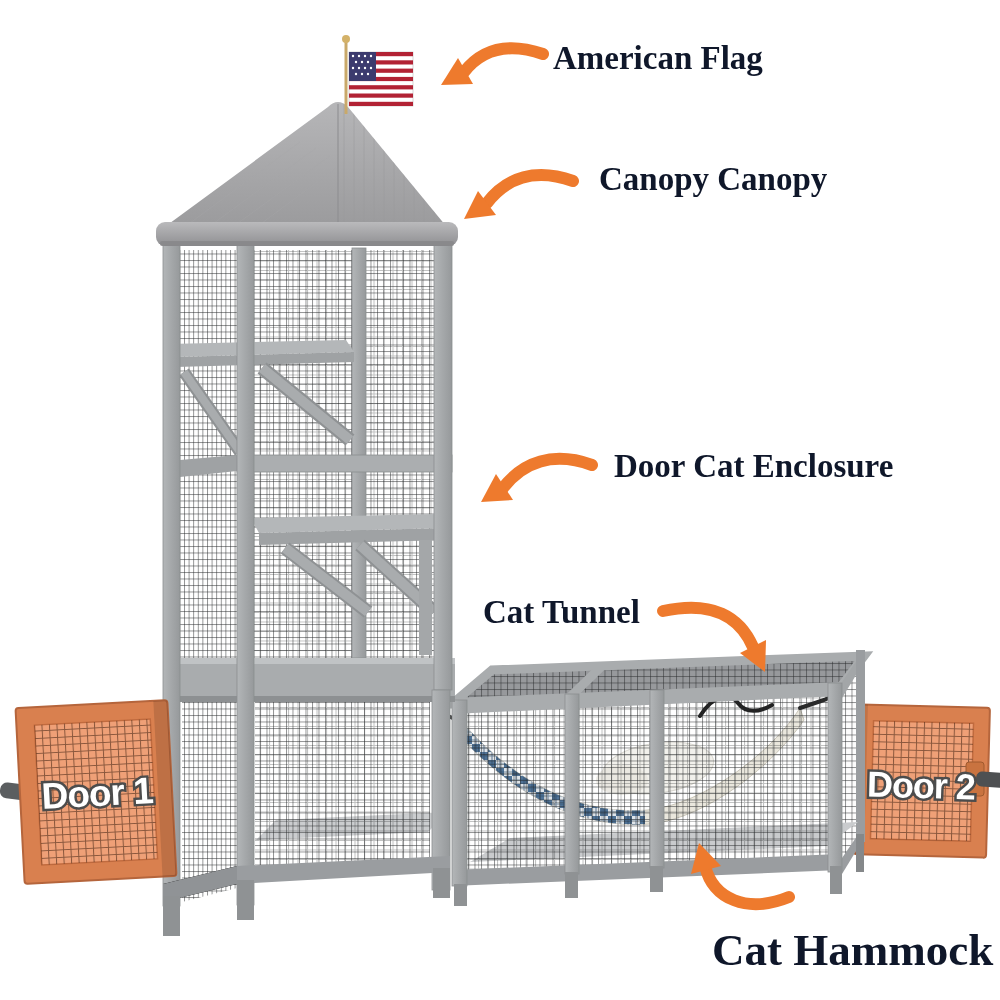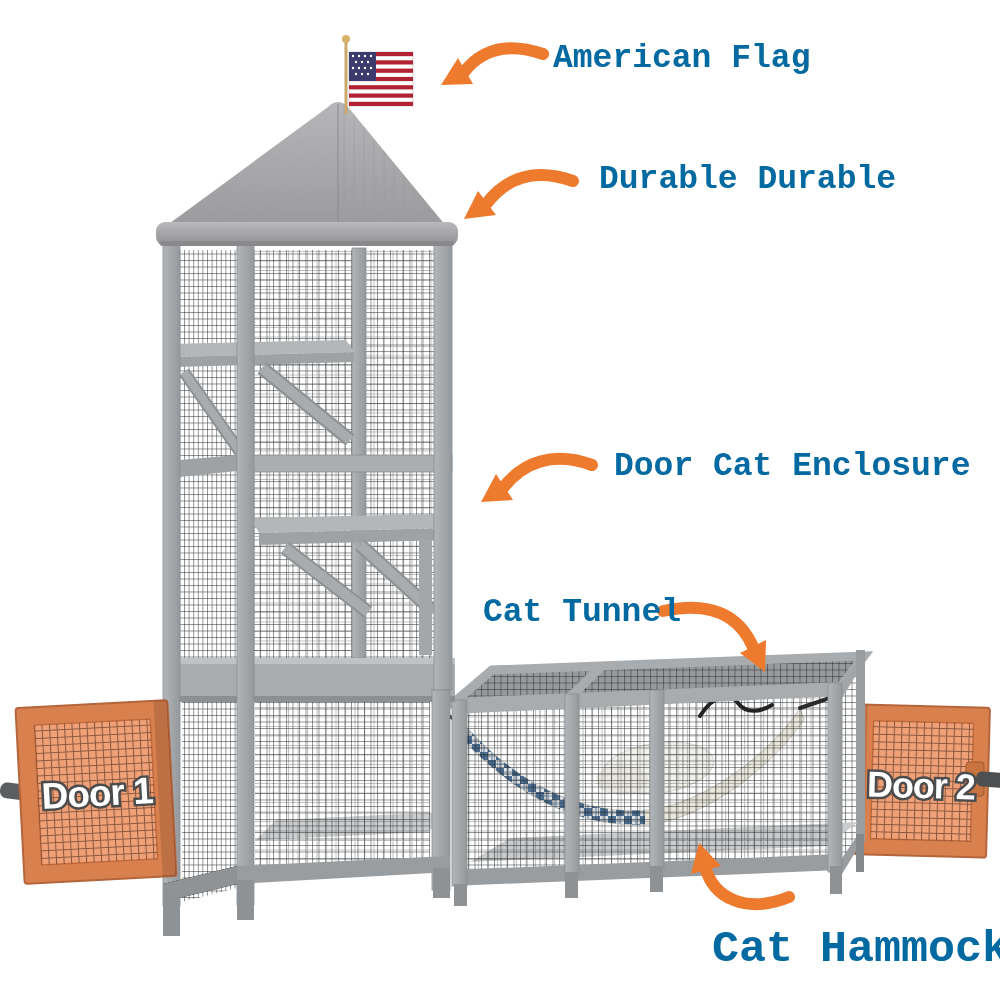--- a/index.html
+++ b/index.html
@@ -1,20 +1,20 @@
 <!DOCTYPE html>
 <html><head>
 <meta charset="utf-8">
 <style>
   html,body{margin:0;padding:0;background:#fff;}
   .stage{position:relative;width:1000px;height:1000px;background:#ffffff;overflow:hidden;
          font-family:"Liberation Sans",sans-serif;}
   .stage svg{position:absolute;left:0;top:0;}
-  .lbl{position:absolute;font-weight:700;font-size:33px;color:#0369a1;white-space:nowrap;
-       font-family:Liberation Mono, monospace;}
+  .lbl{position:absolute;font-weight:700;font-size:33px;color:#0f172a;white-space:nowrap;
+       font-family:Liberation Serif, serif;}
 </style>
 </head>
 <body>
 
 <div class="stage">
 <svg width="1000" height="1000" viewBox="0 0 1000 1000">
   <defs>
     <pattern id="mesh" width="6.5" height="6.5" patternUnits="userSpaceOnUse">
       <path d="M0 0.5H6.5M0.5 0V6.5" stroke="rgba(40,42,44,0.55)" stroke-width="0.9" fill="none"></path>
     </pattern>
@@ -235,17 +235,17 @@
       <path d="M789,897 C747,914 713,899 705,866"></path>
       <polygon points="699,843 721,866 691,874" fill="#EE7A2D" stroke="none"></polygon>
     </g>
   </g>
 
   <text x="97" y="806" transform="rotate(-3 97 792)" text-anchor="middle" font-family="Liberation Sans, sans-serif" font-size="37" font-weight="bold" fill="#ffffff" stroke="#4c4c4c" stroke-width="5" paint-order="stroke" letter-spacing="-1">Door 1</text>
   <text x="921" y="798" transform="rotate(1.5 921 784)" text-anchor="middle" font-family="Liberation Sans, sans-serif" font-size="36" font-weight="bold" fill="#ffffff" stroke="#4c4c4c" stroke-width="5" paint-order="stroke" letter-spacing="-1">Door 2</text>
 </svg>
 
   <div class="lbl" style="left:553px;top:40px;">American Flag</div>
-  <div class="lbl" style="left:599px;top:161px;">Durable Durable</div>
+  <div class="lbl" style="left:599px;top:161px;">Canopy Canopy</div>
   <div class="lbl" style="left:614px;top:448px;">Door Cat Enclosure</div>
   <div class="lbl" style="left:483px;top:594px;">Cat Tunnel</div>
   <div class="lbl" style="left:712px;top:924px;font-size:45px;">Cat Hammock</div>
 </div>
 
 </body></html>

